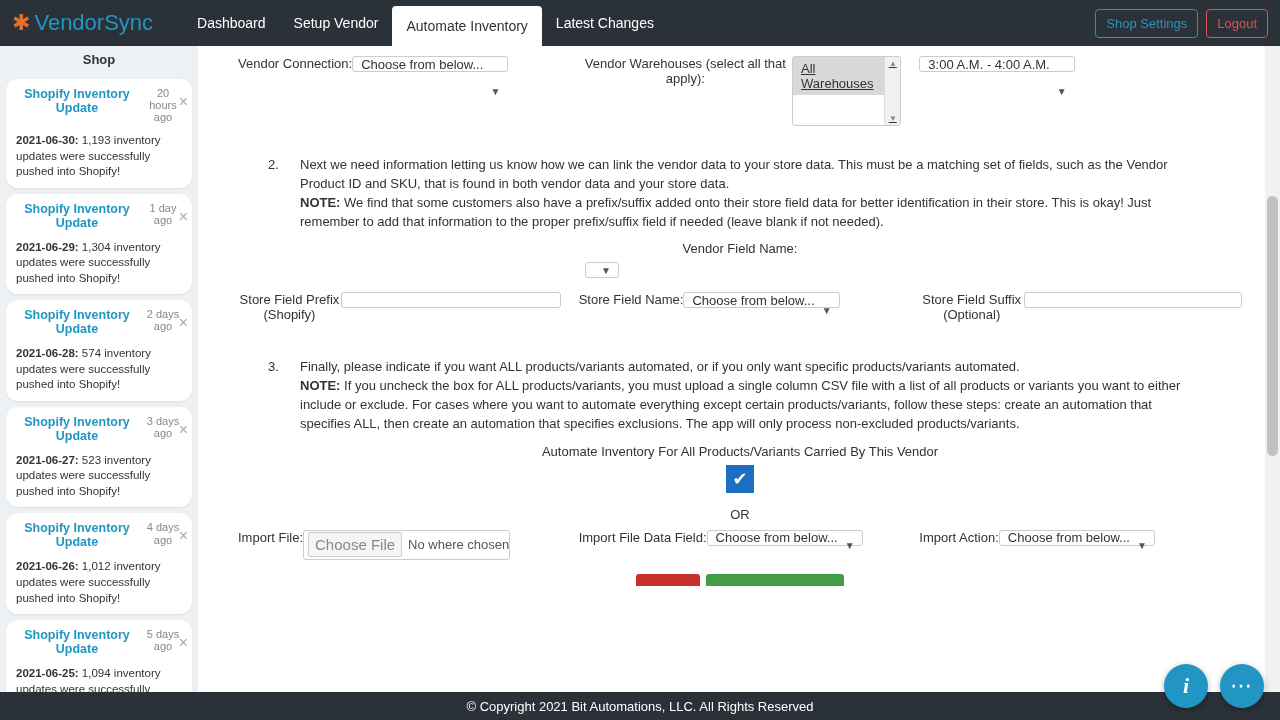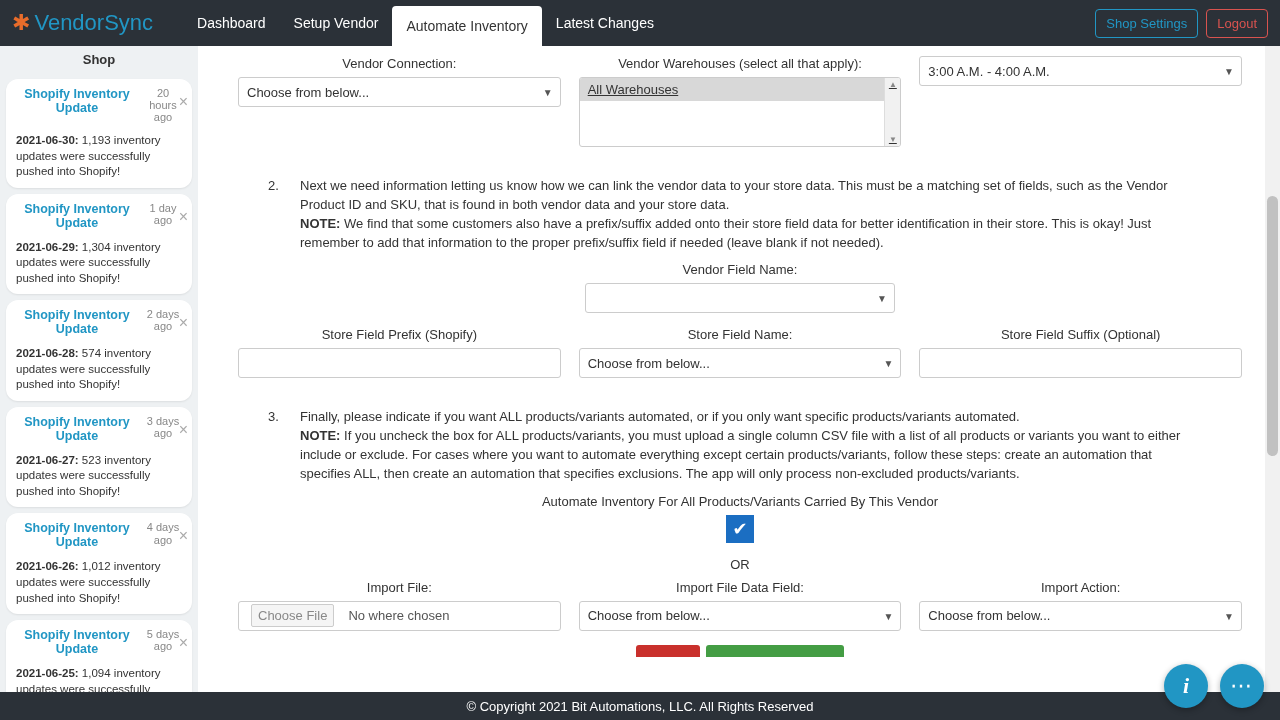--- a/index.html
+++ b/index.html
@@ -26,42 +26,42 @@
 .notif-time { font-size: 11px; color: #888; text-align: center; width: 38px; line-height: 1.1; }
 .notif-close { position: absolute; right: 4px; top: 14px; color: #aaa; font-size: 16px; cursor: pointer; }
 .notif-body { font-size: 11.5px; color: #333; margin-top: 10px; line-height: 1.35; }
 .notif-body b { font-weight: 700; }
 
 
 .main { position: absolute; left: 198px; right: 18px; top: 46px; bottom: 28px; overflow-y: auto; padding: 10px 20px 30px 40px; }
 .main-inner { width: 100%; }
 
 .row { display: flex; gap: 18px; margin-bottom: 10px; }
-.col { flex: 1; display: flex; flex-direction: column; }
+.col { flex: 1; display: flex; }
 .field-label { text-align: center; font-size: 13px; color: #333; margin-bottom: 6px; }
-.select, .text-input { width: 100%; height: 30px; border: 1px solid #ccc; border-radius: 3px; padding: 0 8px; font-size: 13px; background: #fff; position: relative; }
+.select, .text-input { width: 100%; height: 16px; border: 1px solid #ccc; border-radius: 3px; padding: 0 8px; font-size: 13px; background: #fff; position: relative; }
 .select { appearance: none; -webkit-appearance: none; background-image: none; padding-right: 24px; text-align: left; cursor: pointer; display: flex; align-items: center; }
 .select-wrap { position: relative; }
 .select-wrap::after { content: "▼"; position: absolute; right: 8px; top: 50%; transform: translateY(-50%); font-size: 10px; color: #555; pointer-events: none; }
 .multibox { border: 1px solid #ccc; border-radius: 3px; height: 70px; position: relative; background: #fff; overflow: hidden; display: flex; text-decoration: underline; }
 .multibox-option { background: #d8d8d8; padding: 4px 8px; font-size: 13px; }
 .multibox-arrows { width: 16px; background: #f1f1f1; border-left: 1px solid #ddd; display: flex; flex-direction: column; justify-content: space-between; align-items: center; padding: 2px 0; }
 .multibox-arrows .arrow { font-size: 8px; color: #888; cursor: pointer; }
 
 .step-block { margin: 30px 0 10px 0; }
 .step-text { font-size: 13px; line-height: 1.45; color: #333; padding-left: 16px; text-indent: -16px; margin-left: 46px; margin-right: 40px; }
 .step-text .num { display: inline-block; width: 16px; }
 .note-label { font-weight: 700; }
 
 .center-label { text-align: center; font-size: 13px; margin: 10px 0 6px; }
 .checkbox-square { width: 28px; height: 28px; background: #1b6ec2; display: flex; align-items: center; justify-content: center; color: #fff; font-size: 18px; margin: 0 auto; cursor: pointer; }
 .or-text { text-align: center; margin: 14px 0 8px; font-size: 13px; }
 
 .file-input { display: flex; align-items: center; border: 1px solid #ccc; border-radius: 3px; height: 30px; overflow: hidden; }
-.file-btn { background: #f5f5f5; border: 1px solid #ccc; border-radius: 2px; padding: 3px 6px; font-size: 13px; margin: 0 12px; color: #888; cursor: pointer; }
+.file-btn { background: #f5f5f5; border: 1px solid #ccc; border-radius: 2px; padding: 3px 6px; font-size: 15px; margin: 0 4px; color: #888; cursor: pointer; }
 .file-text { font-size: 13px; color: #555; padding-left: 2px; }
 
 .action-row { display: flex; justify-content: center; gap: 6px; margin-top: 14px; }
 .btn-red { background: #c9302c; height: 12px; width: 64px; border-radius: 3px 3px 0 0; }
 .btn-green { background: #449d44; height: 12px; width: 138px; border-radius: 3px 3px 0 0; }
 
 
 .main-scroll { position: absolute; right: 0; top: 46px; bottom: 28px; width: 15px; background: #f1f1f1; }
 .main-scroll-thumb { position: absolute; left: 2px; right: 2px; top: 150px; height: 260px; background: #c1c1c1; border-radius: 6px; }
 

